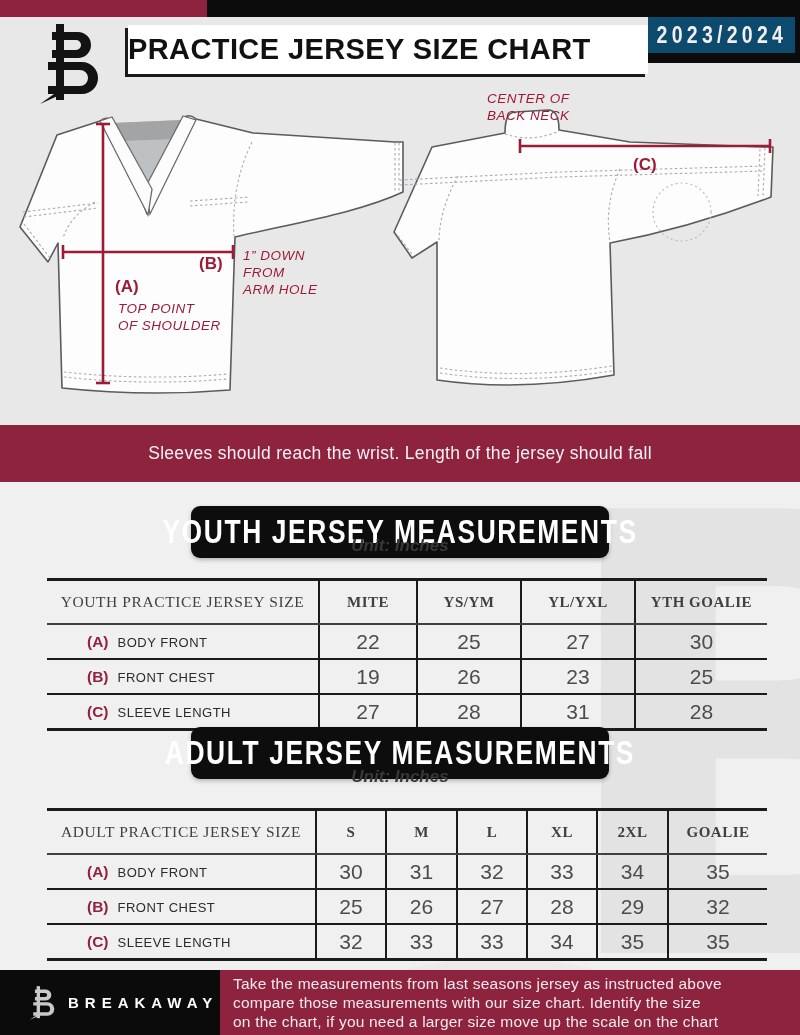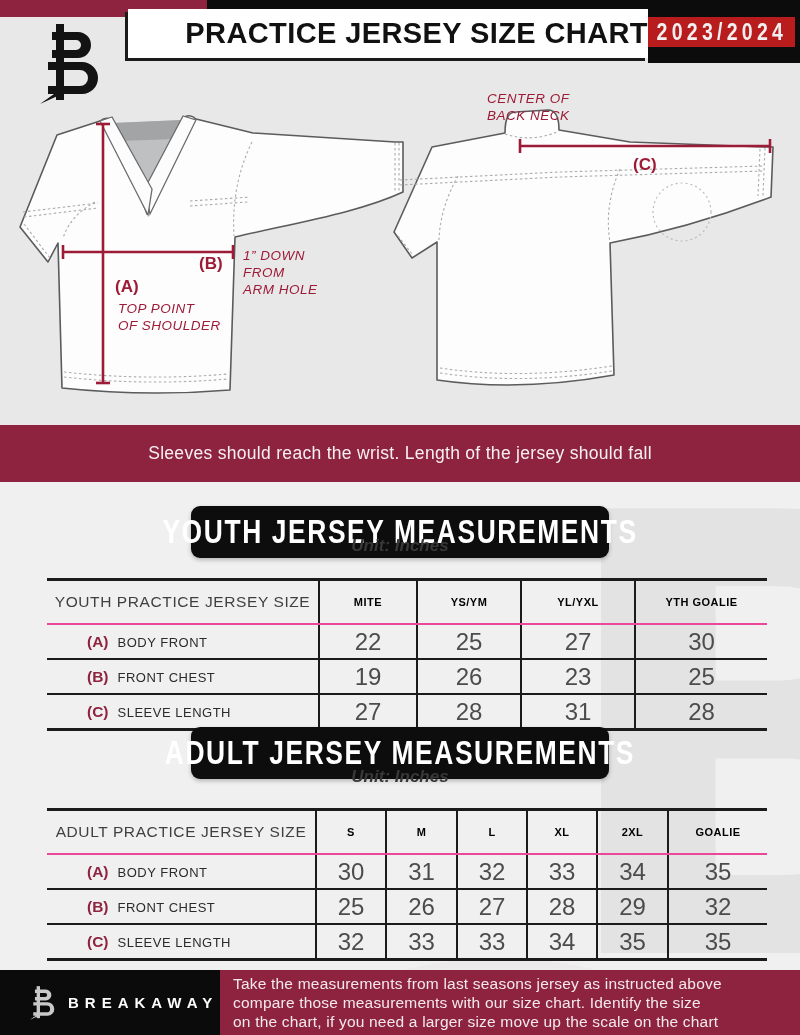--- a/index.html
+++ b/index.html
@@ -2,25 +2,25 @@
 <html><head>
 <meta charset="utf-8">
 <style>
   html,body{margin:0;padding:0;background:#cfcfcf;}
   #canvas{position:relative;width:800px;height:1035px;overflow:hidden;background:#e9e8e8;
           font-family:"Liberation Sans",sans-serif;}
   
   .strip-maroon{position:absolute;left:0;top:0;width:207px;height:17px;background:#8E2340;}
   .strip-black{position:absolute;left:207px;top:0;width:593px;height:17px;background:#0c0c0c;}
   .logo{position:absolute;left:26px;top:22px;width:76px;height:84px;}
-  .title-box{position:absolute;left:128px;top:9px;width:520px;height:49px;background:#ffffff;
-             box-shadow:-3px 3px 0 0 #1a1a1a;display:flex;align-items:center;justify-content:flex-end;}
+  .title-box{position:absolute;left:128px;top:25px;width:520px;height:49px;background:#ffffff;
+             box-shadow:-3px 3px 0 0 #1a1a1a;display:flex;align-items:center;justify-content:flex-start;}
   .title-box span{font-size:29px;font-weight:bold;color:#111;letter-spacing:.4px;white-space:nowrap;}
   .season-backing{position:absolute;left:648px;top:17px;width:152px;height:46px;background:#0c0c0c;}
-  .season-box{position:absolute;left:648px;top:17px;width:147px;height:30px;background:#b91c1c;
+  .season-box{position:absolute;left:648px;top:17px;width:147px;height:36px;background:#0c4a6e;
               display:flex;align-items:center;justify-content:center;}
   .season-box span{display:inline-block;font-size:23px;font-weight:bold;color:#f3eef0;
                    letter-spacing:5px;transform:scaleX(.85);white-space:nowrap;}
   
   .diagram{position:absolute;left:0;top:85px;width:800px;height:340px;}
   .ann-key{font:bold 17px "Liberation Sans",sans-serif;fill:#9E1B37;}
   .ann-note{font:italic 13.5px "Liberation Sans",sans-serif;fill:#9E1B37;letter-spacing:.5px;}
   
   .notice{position:absolute;left:0;top:425px;width:800px;height:57px;background:#8E2340;
           display:flex;flex-direction:row;align-items:center;justify-content:center;}
@@ -33,29 +33,29 @@
                background:#eceaea;z-index:0;}
   .pill{position:absolute;left:191px;width:418px;height:52px;background:#0d0d0d;border-radius:9px;
         display:flex;align-items:center;justify-content:center;z-index:2;box-shadow:0 2px 4px rgba(0,0,0,.25);}
   .pill span{display:inline-block;font-size:33px;font-weight:bold;color:#fff;letter-spacing:2px;
              transform:scaleX(.8);white-space:nowrap;}
   .unit{position:absolute;left:0;width:800px;text-align:center;font-style:italic;font-weight:bold;
         font-size:17px;color:#383838;z-index:2;}
   table{position:absolute;left:47px;width:720px;border-collapse:collapse;table-layout:fixed;z-index:2;}
   table{border-top:3px solid #1b1b1b;border-bottom:3px solid #1b1b1b;}
   th,td{padding:0;text-align:center;vertical-align:middle;border-top:2px solid #1b1b1b;}
-  thead th{border-bottom:2px solid #ec4899;height:42px;}
+  thead th{border-bottom:2px solid #404040;height:42px;font-family:Liberation Serif, serif;}
   tbody td{height:33px;}
   th + th, td + td{border-left:2px solid #1b1b1b;}
   .size-col-header{font-weight:normal;font-size:15.5px;color:#3f3f3f;letter-spacing:.6px;}
-  .col-header{font-weight:bold;font-size:11px;color:#000000;letter-spacing:.5px;}
+  .col-header{font-weight:bold;font-size:15px;color:#404040;letter-spacing:.5px;}
   .label-cell{text-align:left;padding-left:40px;}
   .row-key{color:#8E2340;font-weight:bold;font-size:15.5px;margin-right:9px;}
   .row-label{font-size:13px;color:#2b2b2b;letter-spacing:.5px;}
-  .value-cell{font-size:24px;color:#4c4c4c;margin-top:9px;}
+  .value-cell{font-size:21px;color:#4c4c4c;margin-top:9px;}
   
   .footer-black{position:absolute;left:0;top:970px;width:220px;height:65px;background:#0b0b0b;
                 display:flex;align-items:center;padding-left:24px;box-sizing:border-box;z-index:3;}
   .footer-brand{color:#fdfdfd;font-weight:bold;font-size:15px;letter-spacing:6px;margin-left:12px;}
   .footer-maroon{position:absolute;left:220px;top:970px;width:580px;height:65px;background:#8E2340;
                  display:flex;flex-direction:column;justify-content:center;padding-left:13px;
                  box-sizing:border-box;z-index:3;}
   .footer-maroon div{color:#f3e9ec;font-size:15.5px;line-height:1.24;letter-spacing:.2px;white-space:nowrap;}
 </style>
 </head>

